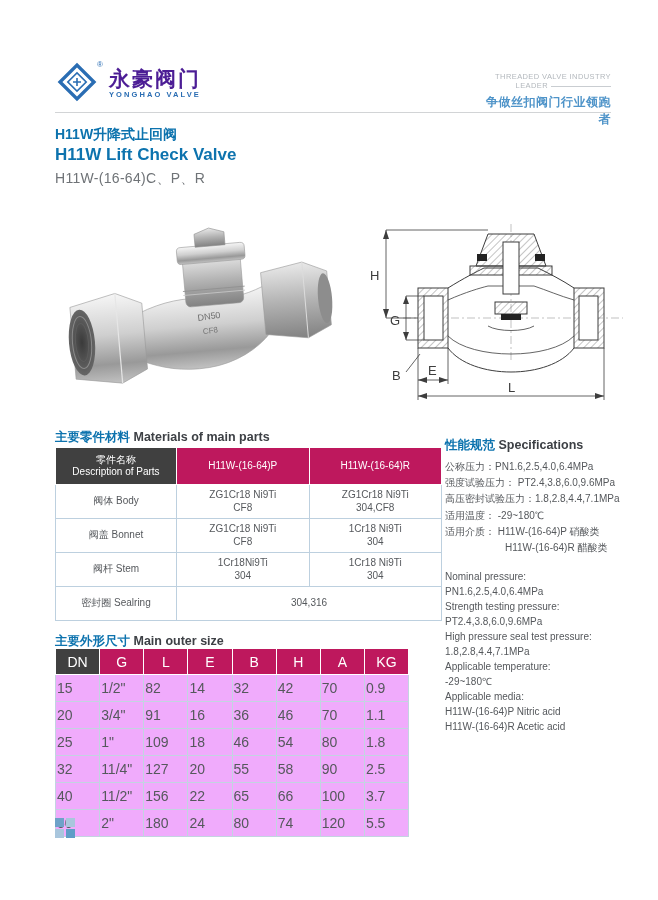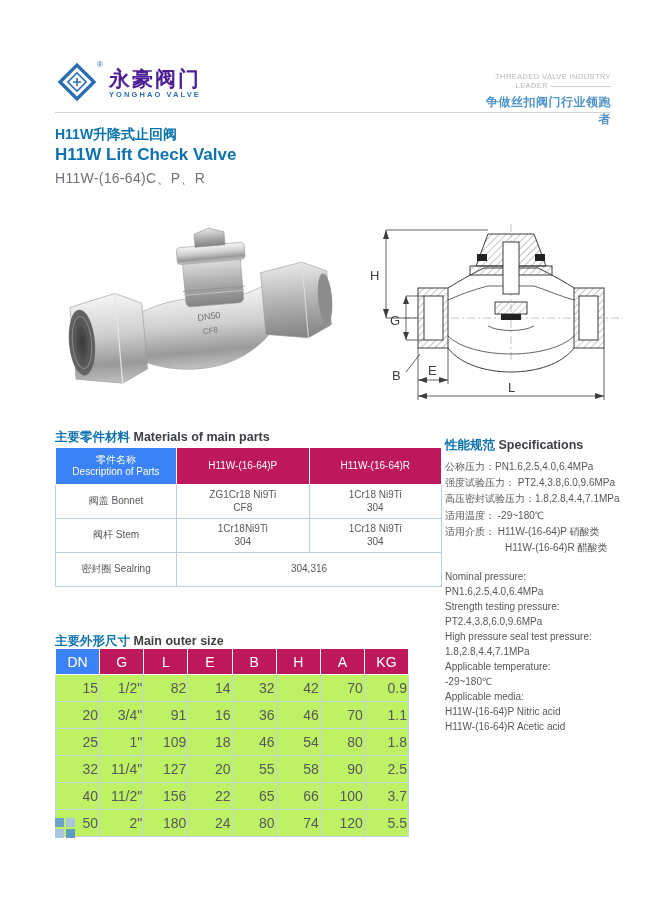--- a/index.html
+++ b/index.html
@@ -36,30 +36,30 @@
   .sec-title .en{color:#3d4045;}
   .sec-materials{position:absolute;left:55px;top:429px;}
   .sec-size{position:absolute;left:55px;top:633px;}
 
   
   .mat-table{position:absolute;left:55px;top:447px;width:387px;border-collapse:collapse;
              font-size:10px;color:#55585c;table-layout:fixed;}
   .mat-table th,.mat-table td{border:1px solid #bdd0df;text-align:center;vertical-align:middle;
              white-space:pre-line;padding:2px 2px;}
   .mat-table th{color:#fff;font-weight:normal;border-color:#fff;height:32px;line-height:1.25;}
-  .th-dark{background:#3b82f6;}
+  .th-dark{background:#404040;}
   .th-light{background:#be185d;}
   .mat-table td{height:29px;background:#fff;line-height:1.25;}
   .mat-table col.c1{width:121px;}
 
   
   .size-table{position:absolute;left:55px;top:648px;width:354px;border-collapse:collapse;
               font-size:14px;color:#55585c;table-layout:fixed;}
   .size-table th{color:#fff;font-weight:normal;height:23px;border:1px solid #fff;}
-  .size-table td{border:1px solid #c3d3e1;background:#bef264;text-align:right;height:24px;}
+  .size-table td{border:1px solid #c3d3e1;background:#f0abfc;text-align:left;height:24px;}
 
   
   .specs{position:absolute;left:445px;top:437px;width:212px;}
   .specs .sec-title{margin-bottom:5px;}
   .spec-line{font-size:10px;color:#55585c;line-height:1.62;white-space:pre-wrap;}
   .spec-gap{height:13px;}
   .spec-line.en{line-height:1.5;}
 
   
   .footer-squares{position:absolute;left:55px;top:818px;width:20px;height:20px;
@@ -236,20 +236,27 @@
       </colgroup>
     <thead>
       <tr>
         <th class="th-dark">零件名称
 Description of Parts</th>
         <th class="th-light">H11W-(16-64)P</th>
         <th class="th-light">H11W-(16-64)R</th>
       </tr>
     </thead>
     <tbody>
+      <tr>
+        <td>阀体 Body</td>
+        <td>ZG1Cr18 Ni9Ti
+CF8</td>
+        <td>ZG1Cr18 Ni9Ti
+304,CF8</td>
+      </tr>
       <tr>
         <td>阀盖 Bonnet</td>
         <td>ZG1Cr18 Ni9Ti
 CF8</td>
         <td>1Cr18 Ni9Ti
 304</td>
       </tr>
       <tr>
         <td>阀杆 Stem</td>
         <td>1Cr18Ni9Ti

